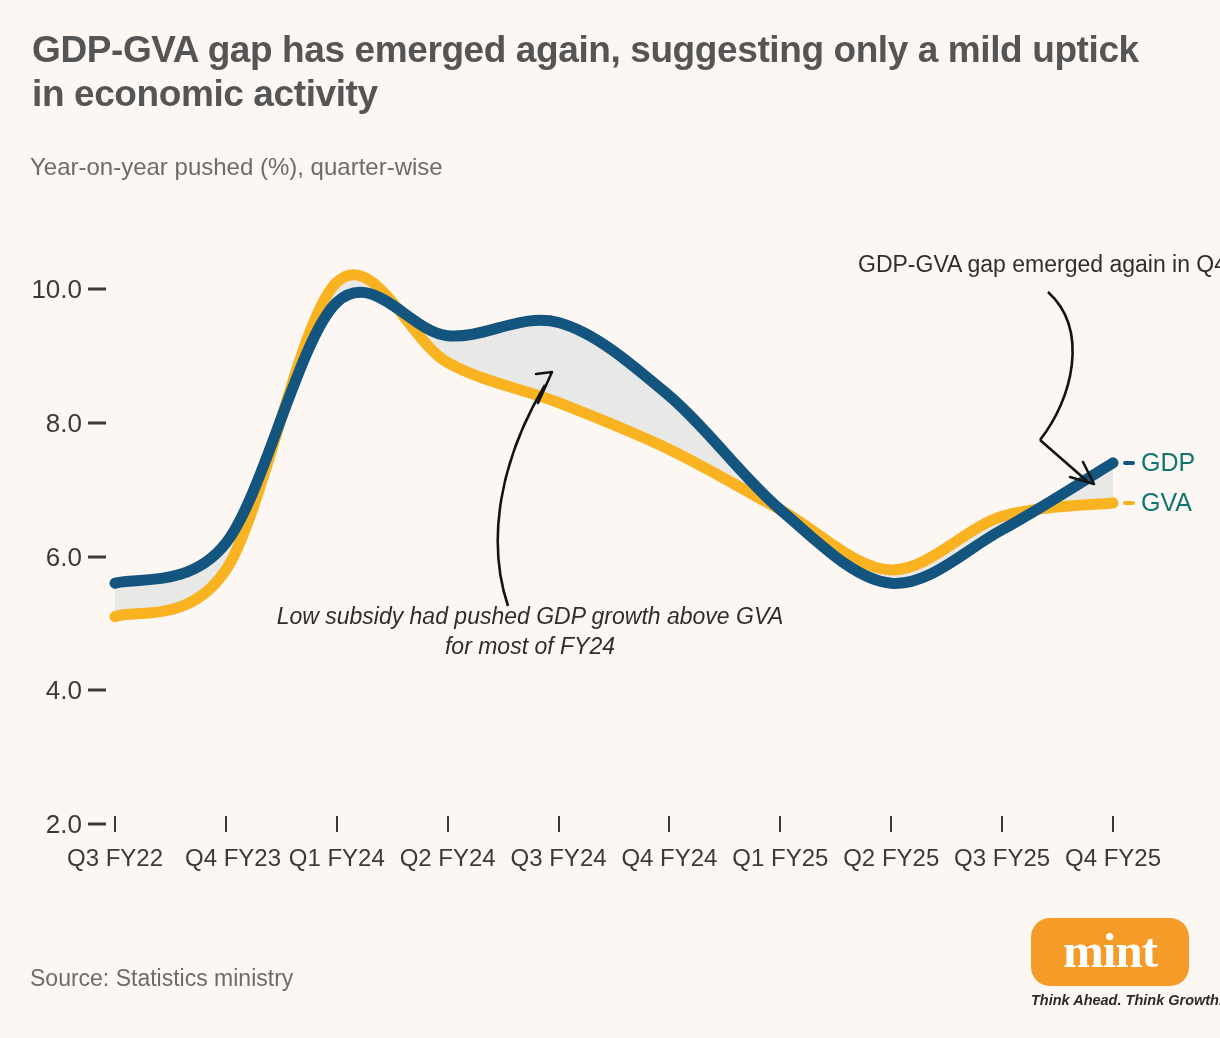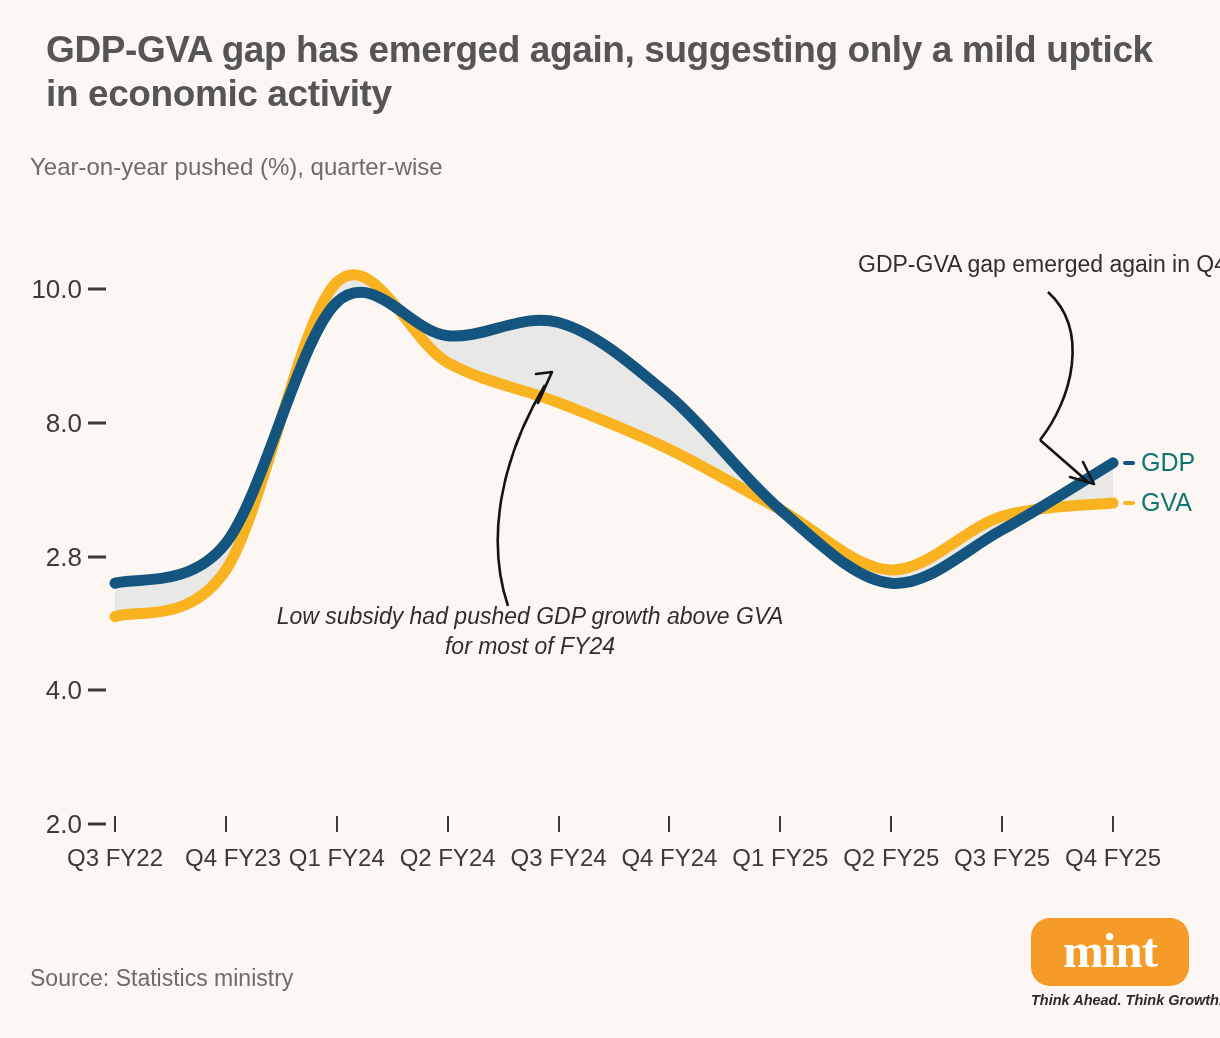--- a/index.html
+++ b/index.html
@@ -15,21 +15,21 @@
     position: relative;
   }
   #root {
     position: absolute;
     inset: 0;
   }
 
   
   .headline {
     position: absolute;
-    left: 46px;
+    left: 32px;
     top: 28px;
     width: 1130px;
     font-size: 37px;
     font-weight: bold;
     line-height: 1.18;
     color: #555555;
     letter-spacing: -0.4px;
   }
   .subhead {
     position: absolute;
@@ -176,21 +176,21 @@
       <path d="M 1070 477 L 1094 484 L 1083 462" fill="none" stroke="#141414" stroke-width="2.6" stroke-linecap="round" stroke-linejoin="round"></path>
       <path d="M 1040 440 L 1087 481" fill="none" stroke="#141414" stroke-width="2.6"></path>
     </g>
   </svg>
 
   <div id="ytick-layer">
       <div class="ytick-label" style="left: 12px; top: 289px;">10.0</div>
       <div class="ytick-dash" style="left: 88px; top: 289px;"></div>
       <div class="ytick-label" style="left: 12px; top: 422.75px;">8.0</div>
       <div class="ytick-dash" style="left: 88px; top: 422.75px;"></div>
-      <div class="ytick-label" style="left: 12px; top: 556.5px;">2.8</div>
+      <div class="ytick-label" style="left: 12px; top: 556.5px;">6.0</div>
       <div class="ytick-dash" style="left: 88px; top: 556.5px;"></div>
       <div class="ytick-label" style="left: 12px; top: 690.25px;">4.0</div>
       <div class="ytick-dash" style="left: 88px; top: 690.25px;"></div>
       <div class="ytick-label" style="left: 12px; top: 824px;">2.0</div>
       <div class="ytick-dash" style="left: 88px; top: 824px;"></div>
     </div>
   <div id="xtick-layer">
       <div class="xtick-mark" style="left: 114px; top: 816px;"></div>
       <div class="xtick-label" style="left: 115px; top: 844px;">Q3 FY22</div>
       <div class="xtick-mark" style="left: 224.889px; top: 816px;"></div>

